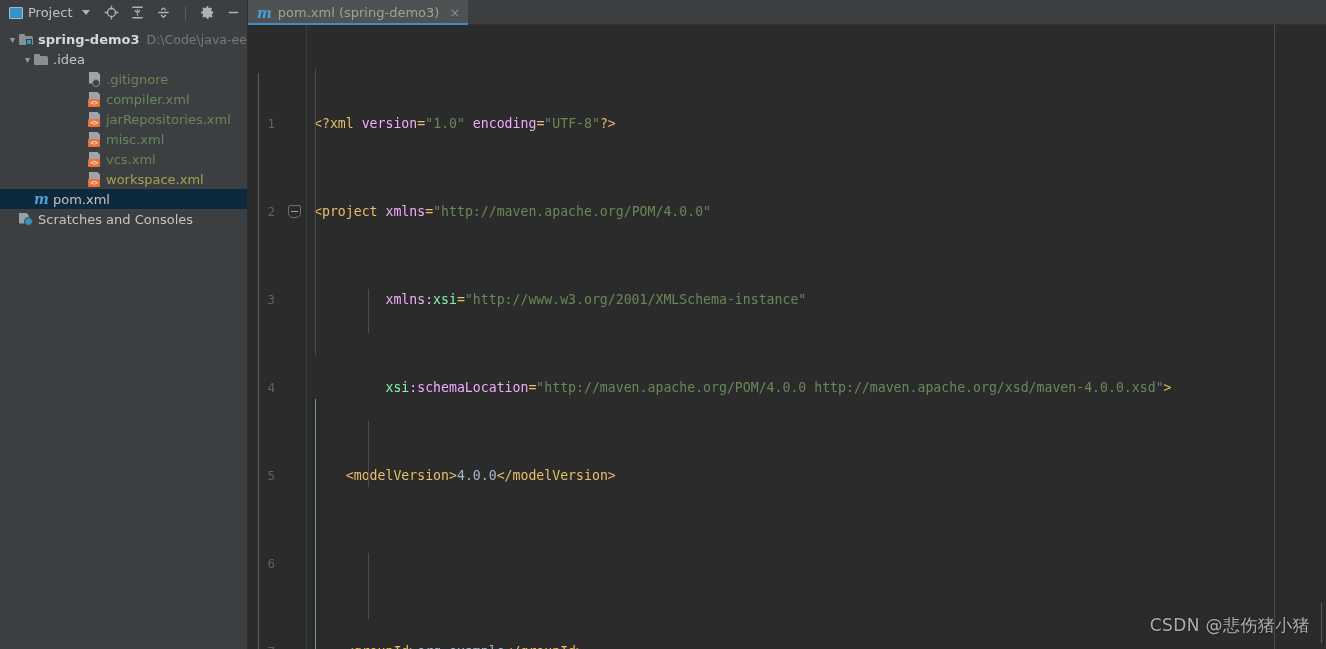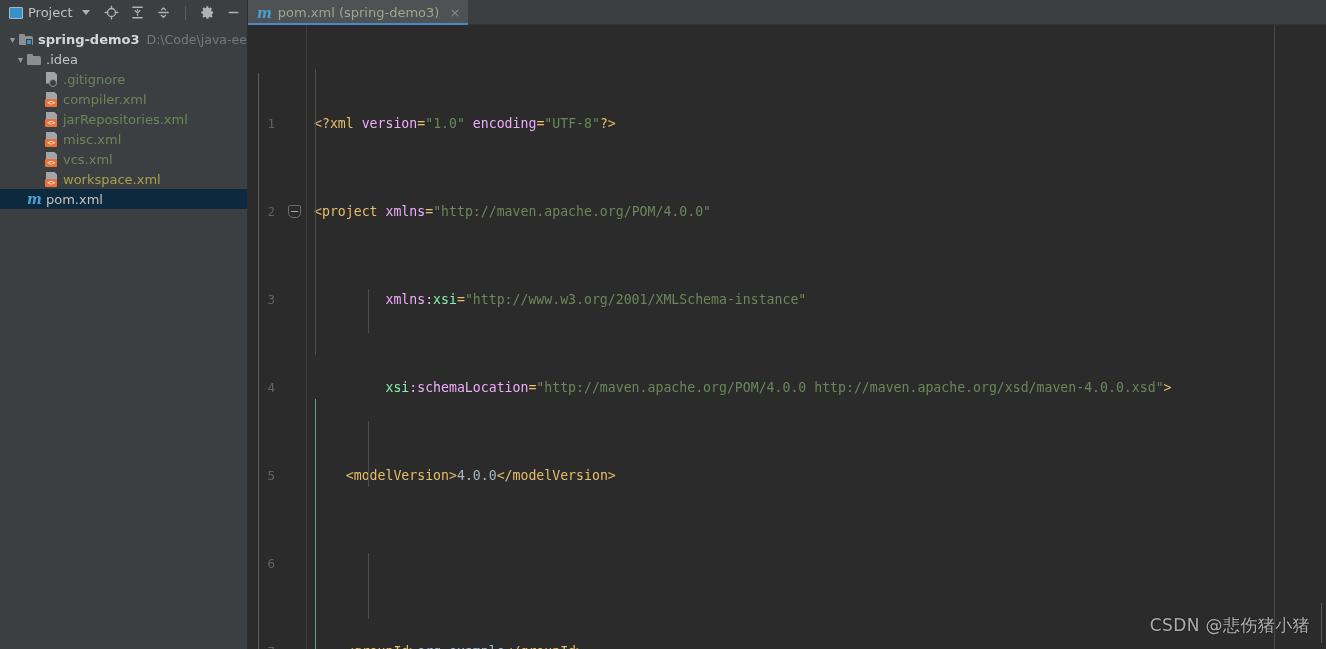--- a/index.html
+++ b/index.html
@@ -61,22 +61,22 @@
   }
   .row {
     height: 20px; display: flex; align-items: center;
     font-size: 13px; white-space: nowrap; padding-right: 4px;
   }
   .row.sel { background: #0d293e; }
   .arrow { width: 13px; flex: 0 0 13px; text-align: center; color: #9a9a9a; font-size: 10px; }
   .arrow.open::before { content: "\25BE"; }
   .arrow.closed::before { content: "\25B8"; }
   .ind0 { padding-left: 6px; }
-  .ind1 { padding-left: 14px; }
-  .ind2 { padding-left: 32px; }
+  .ind1 { padding-left: 21px; }
+  .ind2 { padding-left: 32px; margin-left: 43px; }
   .gap13 { width: 13px; flex: 0 0 13px; }
   .nm { margin-left: 5px; }
   .nm.bold { font-weight: bold; color: #d7d7d7; }
   .nm.green { color: #6a8759; }
   .nm.olive { color: #a5a14e; }
   .nm.plain { color: #c3c3c3; }
   .path { color: #787878; margin-left: 7px; font-size: 12.5px; }
 
   
   .i-folder { width: 14px; height: 11px; flex:0 0 14px; position: relative; }
@@ -291,20 +291,28 @@
       </div>
 
 
       <div class="row ind1 sel">
         <span class="gap13"></span>
         <span class="i-mvn">m</span>
         <span class="nm plain">pom.xml</span>
       </div>
 
 
+      <div class="row ind0">
+        <span class="gap13"></span>
+        <span class="i-scr">
+            <span class="pg"></span>
+            <span class="clk"></span>
+          </span>
+        <span class="nm plain">Scratches and Consoles</span>
+      </div>
     </div>
 
     <div class="editor">
       <div class="gutter-sep"></div>
       <div class="margin-guide"></div>
 
       <div class="spine" style="top:48px;height:580px;"></div>
 
       <div class="iguide" style="left:67px;top:44px;height:286px;"></div>
       <div class="iguide" style="left:67px;top:264px;height:44px;"></div>

